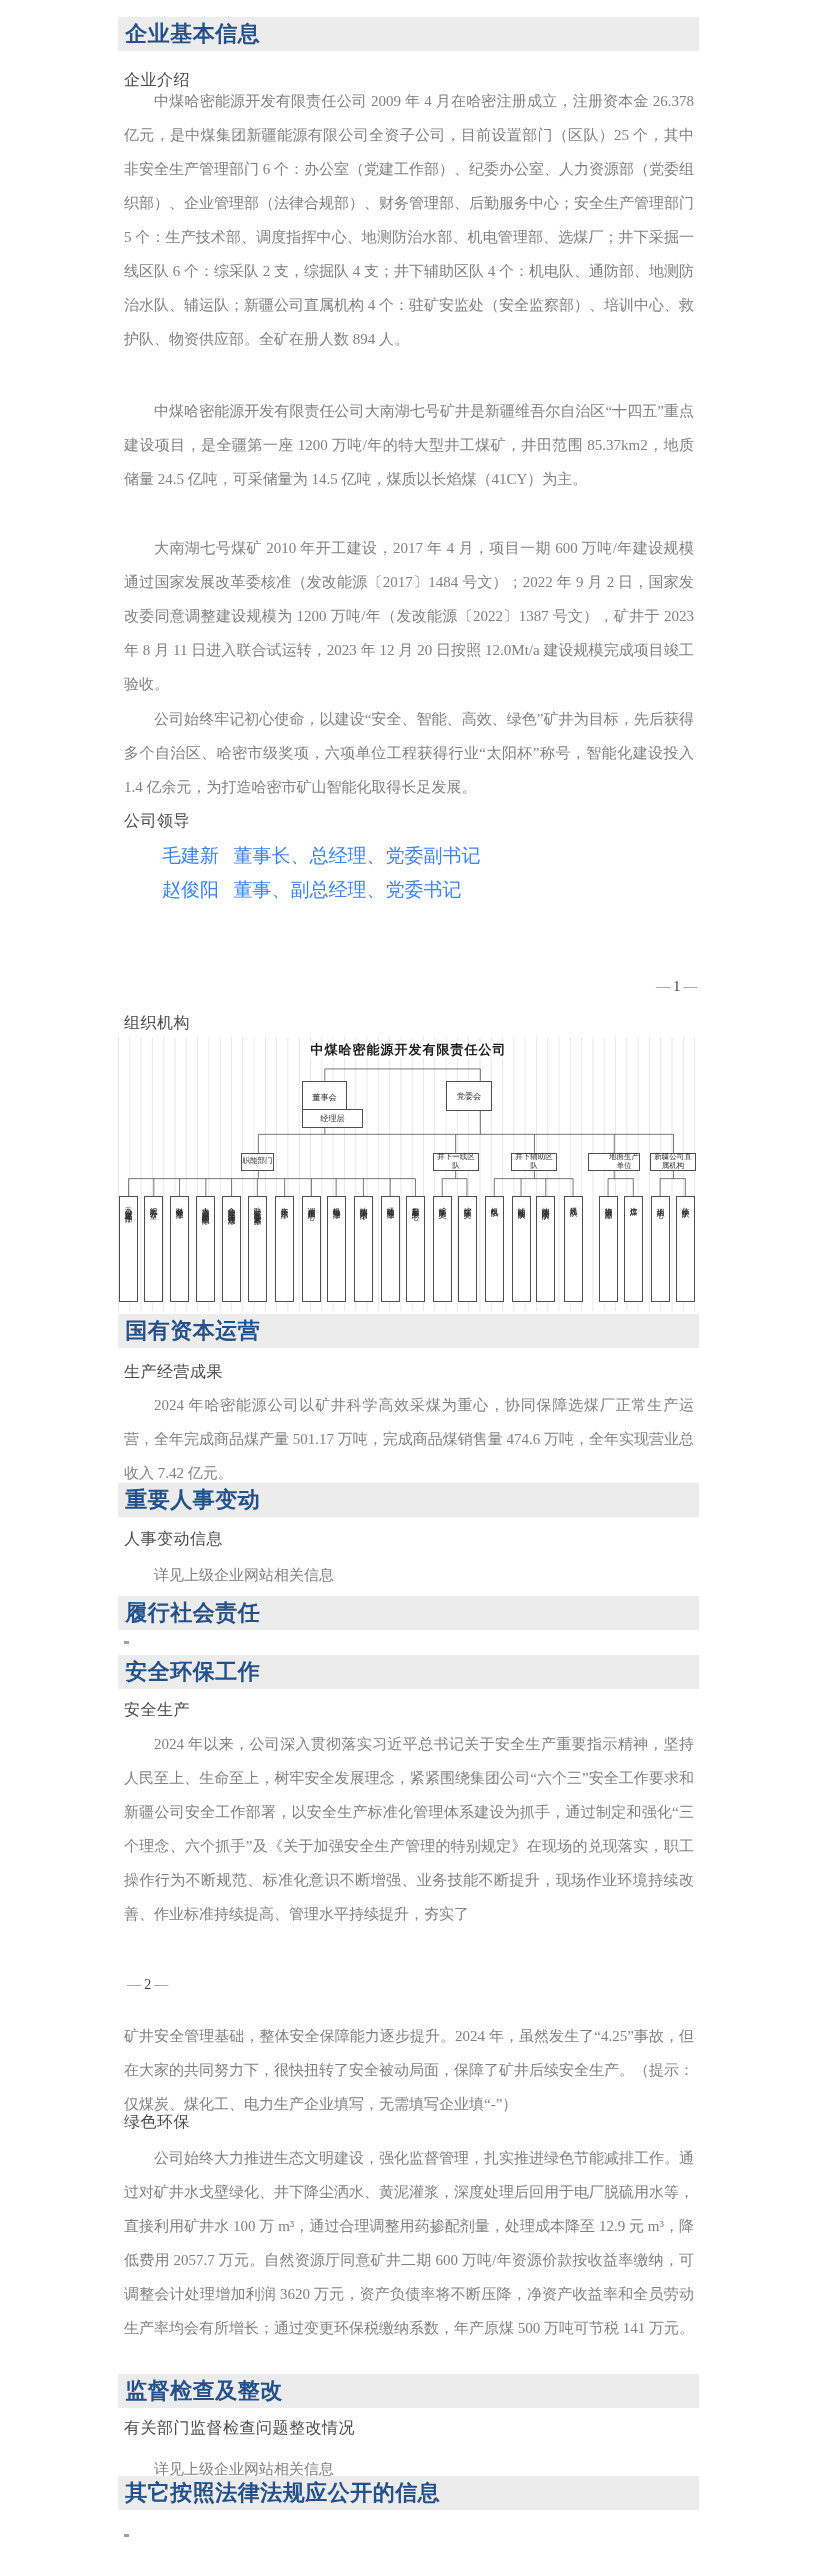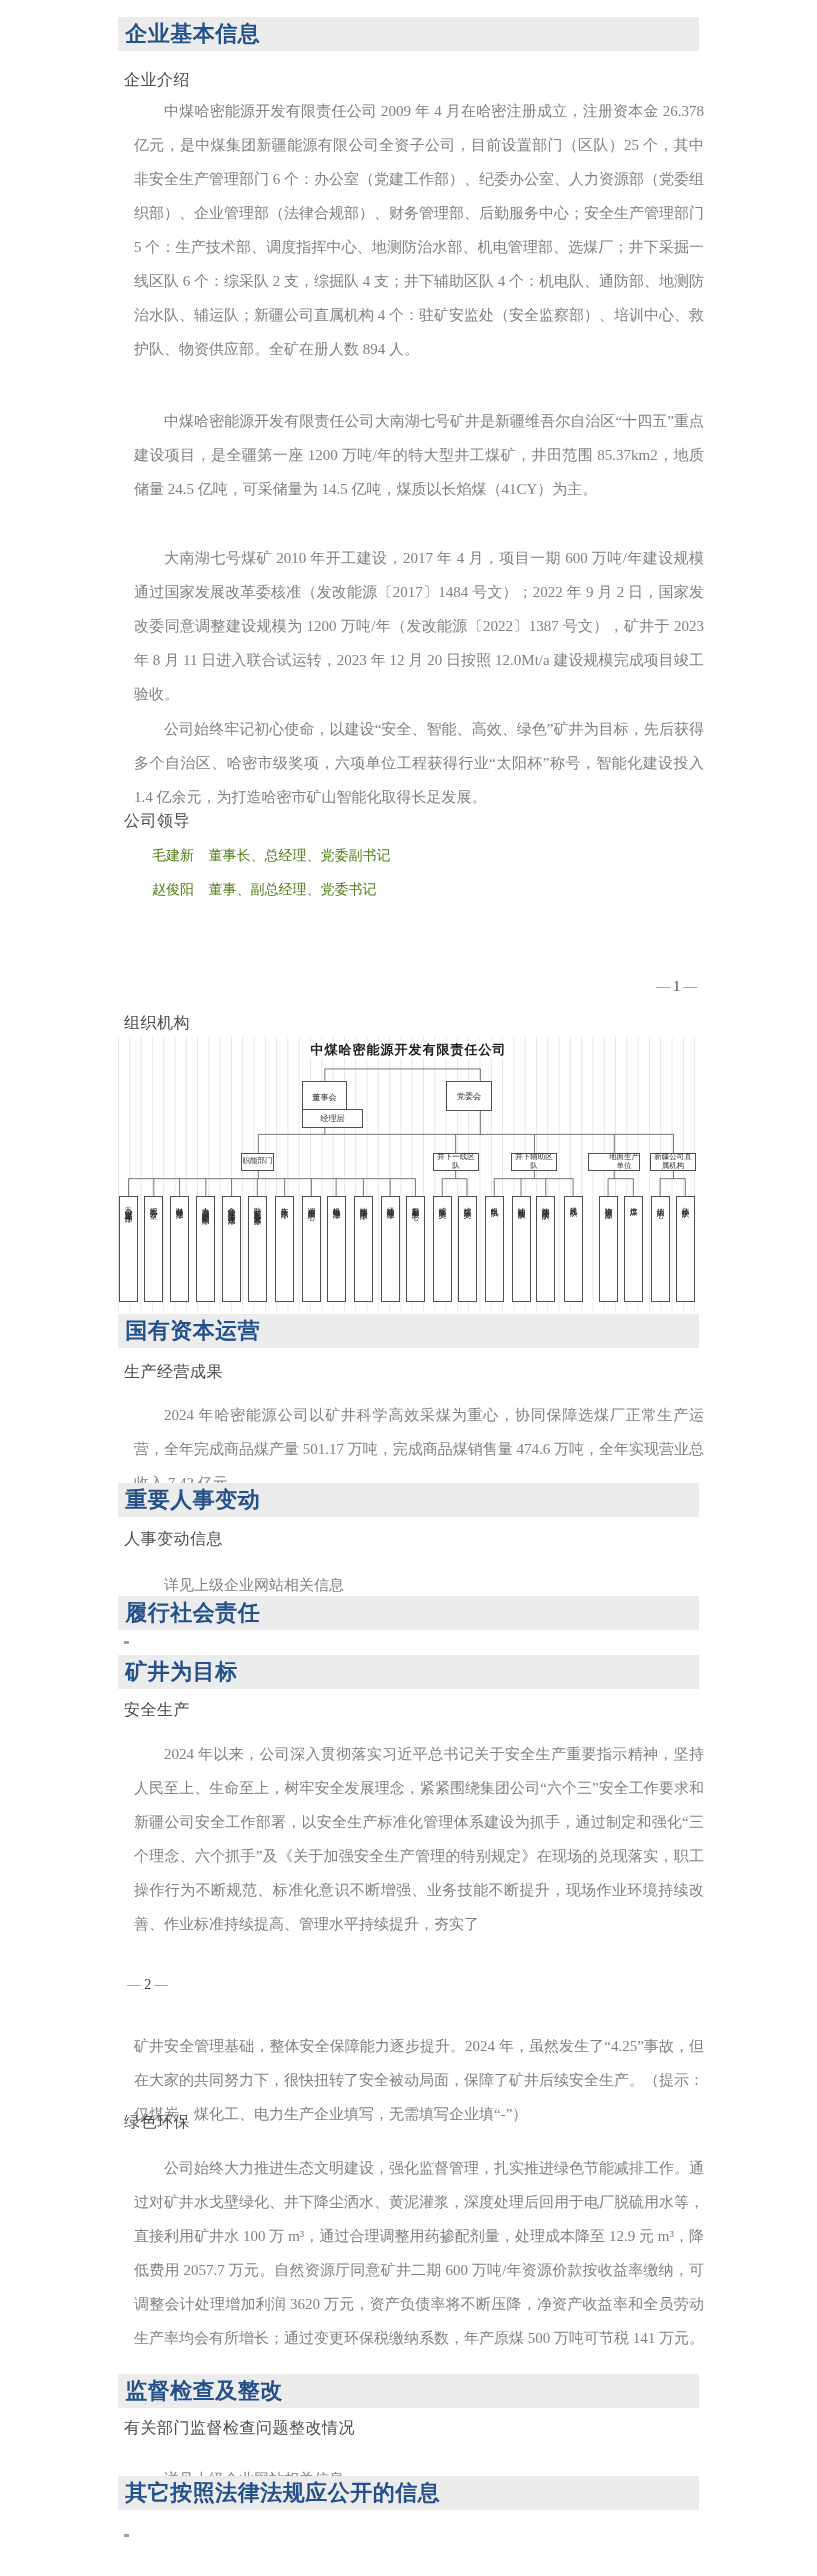--- a/index.html
+++ b/index.html
@@ -41,30 +41,30 @@
   
   .para{
     position:absolute;
     left:124px;
     width:570px;
     font-size:15px;
     line-height:34px;
     color:#808080;
     text-align:justify;
     text-indent:2em;
-    margin:10px;
+    margin:0;
   }
   .para.no-indent{text-indent:0;}
   .leaders{
     position:absolute;
     left:124px;
     width:570px;
-    font-size:14px;
+    font-size:19px;
     line-height:34px;
-    color:#4d7c0f;
+    color:#3b82f6;
   }
   .leader-line{text-indent:2em;}
   .leader-name{margin-right:14.4px;}
   
   .pgmark{
     position:absolute;
     font-size:14px;
     color:#3a3a3a;
     white-space:nowrap;
   }
@@ -254,21 +254,21 @@
   </div>
   <div class="sub" style="top:1529px">人事变动信息</div>
   <p class="para" style="top:1558px">详见上级企业网站相关信息</p>
 
   <div class="band" style="top:1596px">
     <span class="band-text">履行社会责任</span>
   </div>
   <div class="tinydash" style="top:1641px"></div>
 
   <div class="band" style="top:1655px">
-    <span class="band-text">矿井为目标</span>
+    <span class="band-text">安全环保工作</span>
   </div>
   <div class="sub" style="top:1700px">安全生产</div>
   <p class="para" style="top:1727px">2024 年以来，公司深入贯彻落实习近平总书记关于安全生产重要指示精神，坚持人民至上、生命至上，树牢安全发展理念，紧紧围绕集团公司“六个三”安全工作要求和新疆公司安全工作部署，以安全生产标准化管理体系建设为抓手，通过制定和强化“三个理念、六个抓手”及《关于加强安全生产管理的特别规定》在现场的兑现落实，职工操作行为不断规范、标准化意识不断增强、业务技能不断提升，现场作业环境持续改善、作业标准持续提高、管理水平持续提升，夯实了</p>
 
   <div class="pgmark" style="top:1977px;left:124px">
     <span class="dash">—</span><span>2</span><span class="dash">—</span>
   </div>
 
   <p class="para no-indent" style="top:2019px">矿井安全管理基础，整体安全保障能力逐步提升。2024 年，虽然发生了“4.25”事故，但在大家的共同努力下，很快扭转了安全被动局面，保障了矿井后续安全生产。（提示：仅煤炭、煤化工、电力生产企业填写，无需填写企业填“-”）</p>
 

